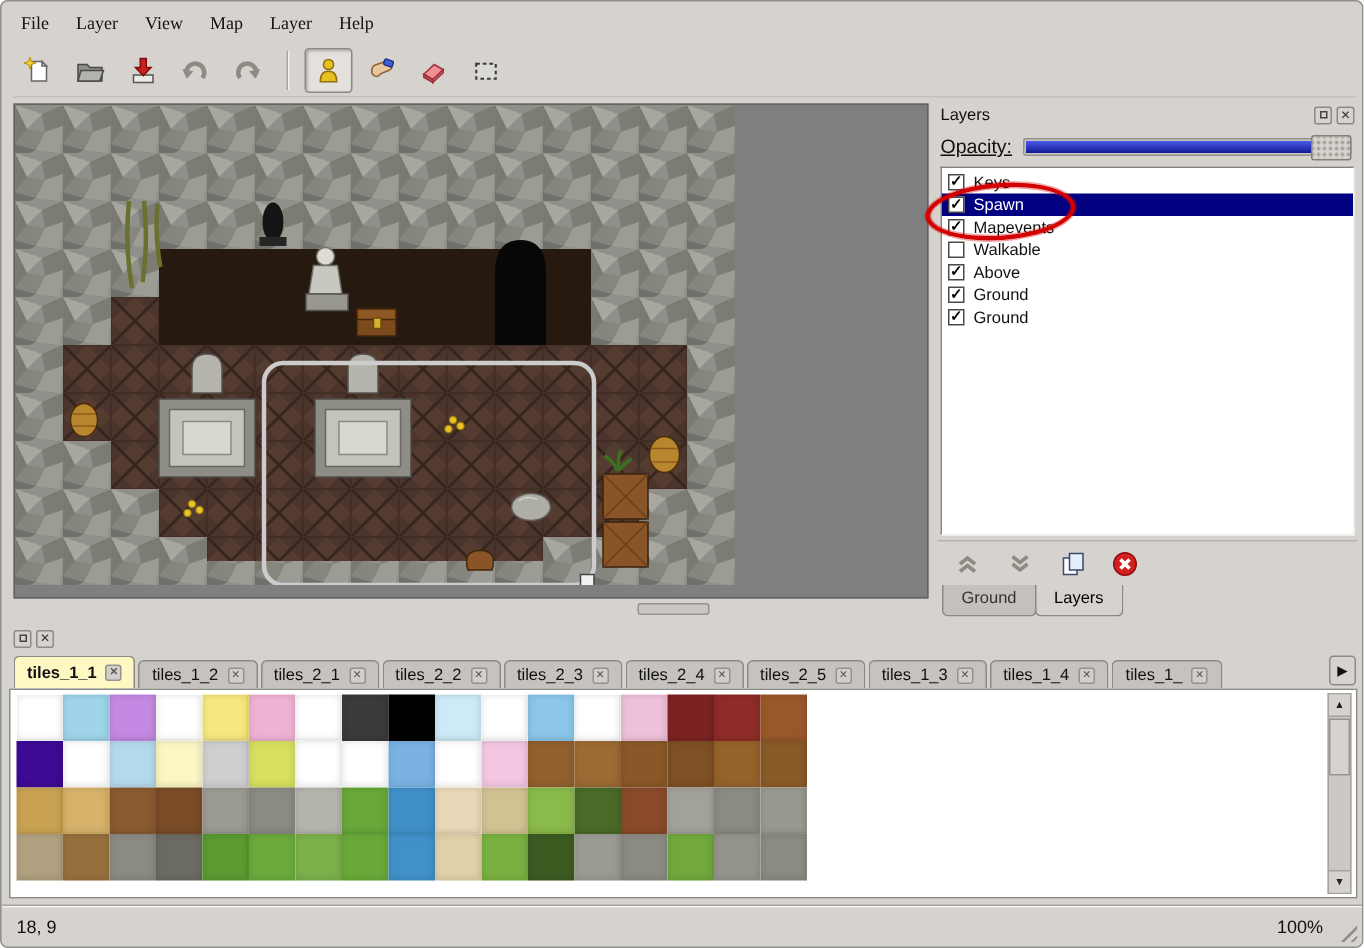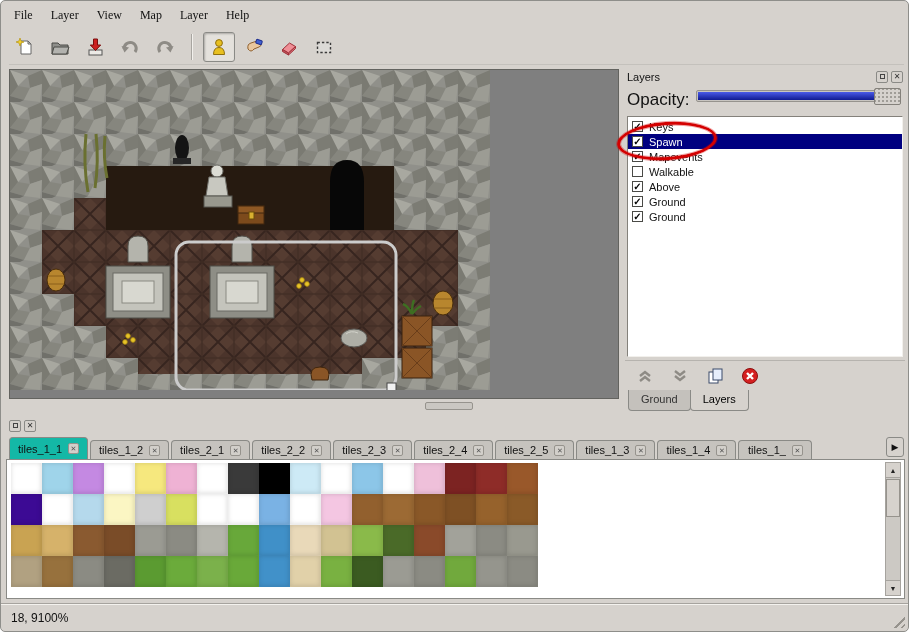--- a/index.html
+++ b/index.html
@@ -22,53 +22,53 @@
   .map-view{position:absolute;left:8px;top:68px;width:610px;height:330px;background:#7f7f7f;border:1px solid #63635f;overflow:hidden;}
   .map-view svg{display:block;}
   .map-hscroll{position:absolute;left:8px;top:400px;width:610px;height:10px;}
   .map-hscroll .thumb{position:absolute;left:416px;top:1px;width:48px;height:8px;background:#cac7c2;border:1px solid #96938d;border-radius:2px;}
   
   .layers-panel{position:absolute;left:624px;top:68px;width:280px;height:342px;display:flex;flex-direction:column;}
   .panel-titlebar{height:16px;display:flex;align-items:center;padding:0 2px;flex:none;}
   .panel-title{flex:1;font-size:11px;}
   .mini-btn{width:12px;height:12px;border:1px solid #8a8a86;background:#d6d2cd;margin-left:3px;font-size:8px;line-height:10px;text-align:center;color:#333;border-radius:2px;}
   .mini-btn .sq{display:block;width:5px;height:5px;border:1px solid #444;margin:2px auto 0;}
-  .opacity-row{display:flex;gap:7px;padding:5px 2px 6px 2px;font-size:17px;flex:none;}
+  .opacity-row{display:flex;align-items:center;gap:7px;padding:5px 2px 6px 2px;font-size:13px;flex:none;text-decoration:underline;}
   .slider{flex:1;position:relative;height:12px;border:1px solid #96938d;background:#c8c5c0;border-radius:2px;margin-right:2px;}
   .slider-fill{position:absolute;left:1px;top:1px;bottom:1px;right:1px;background:linear-gradient(#4a5ae8,#101a90);}
   .slider-handle{position:absolute;right:-1px;top:-3px;width:27px;height:17px;background:#d6d2cd;border:1px solid #84817b;border-radius:2px;
      background-image:radial-gradient(#a09d97 1px,transparent 1.2px);background-size:4px 4px;background-position:2px 2px;}
   .layers-list{flex:1;margin:0 2px 3px 2px;background:#fff;border:1px solid;border-color:#84817b #f2f0ec #f2f0ec #84817b;overflow:hidden;padding-top:2px;}
   .layer-row{height:15px;display:flex;align-items:center;gap:6px;padding:0 4px;font-size:11px;}
   .layer-row.selected{background:#000080;color:#fff;}
   .checkbox{width:11px;height:11px;background:#fff;border:1px solid #4a4a46;font-size:10px;line-height:9px;text-align:center;color:#000;flex:none;font-weight:bold;}
   .layer-actions{height:30px;display:flex;align-items:center;gap:15px;padding:0 10px;flex:none;border-top:1px solid #b6b3ae;}
   .act-btn{width:20px;height:20px;display:flex;align-items:center;justify-content:center;}
   .panel-tabs{height:21px;display:flex;padding-left:3px;flex:none;}
   .ptab{padding:3px 12px 2px;font-size:11px;background:#c4c1bc;border:1px solid #8a8a86;border-top:none;border-radius:0 0 4px 4px;margin-right:-1px;color:#333;}
   .ptab.active{background:#d6d2cd;color:#000;position:relative;}
   
   .annotation{position:absolute;left:616px;top:121px;width:100px;height:38px;border:3px solid #d40000;border-radius:50%;transform:rotate(-4deg);pointer-events:none;box-shadow:0 0 0 1px rgba(212,0,0,.35), inset 0 0 0 1px rgba(212,0,0,.35);}
   
   .tilesets-panel{position:absolute;left:3px;top:417px;width:903px;height:183px;display:flex;flex-direction:column;}
   .ts-tabbar{display:flex;align-items:flex-end;height:25px;padding-left:5px;position:relative;flex:none;overflow:hidden;}
   .ts-tab{display:flex;align-items:center;gap:6px;padding:0 8px;font-size:11px;background:#c6c3be;border:1px solid #8a8a86;border-bottom:none;border-radius:4px 4px 0 0;margin-right:2px;height:19px;min-width:74px;justify-content:center;white-space:nowrap;flex:none;}
-  .ts-tab.active{background:#14b8a6;height:22px;}
+  .ts-tab.active{background:#fef9c3;height:22px;font-weight:bold;}
   .tab-close{width:11px;height:11px;border:1px solid #96938d;background:#d2cfca;font-size:7px;line-height:9px;text-align:center;color:#555;border-radius:2px;flex:none;}
   .tab-scroll-right{position:absolute;right:3px;bottom:2px;width:18px;height:20px;background:#d6d2cd;border:1px solid #8a8a86;border-radius:3px;text-align:center;font-size:9px;line-height:18px;color:#111;}
   .ts-content{flex:1;position:relative;background:#fff;border:1px solid #8a8a86;margin:0 2px 2px 2px;overflow:hidden;}
   .tile-grid{position:absolute;left:4px;top:3px;display:grid;grid-template-columns:repeat(17,31px);grid-auto-rows:31px;}
   .tile{box-shadow:inset 0 0 5px rgba(0,0,0,.14);border-right:1px solid rgba(0,0,0,.07);border-bottom:1px solid rgba(0,0,0,.07);}
   .vscroll{position:absolute;right:3px;top:2px;bottom:2px;width:16px;background:#ccc9c4;border:1px solid #a6a39e;}
   .vs-btn{position:absolute;left:0;right:0;height:15px;background:#d6d2cd;text-align:center;font-size:7px;line-height:15px;color:#222;}
   .vs-up{top:0;border-bottom:1px solid #a6a39e;}
   .vs-down{bottom:0;border-top:1px solid #a6a39e;}
   .vs-thumb{position:absolute;left:0;right:0;top:16px;height:38px;background:#d6d2cd;border:1px solid #96938d;}
   
-  .statusbar{position:absolute;left:0;right:0;bottom:0;height:28px;border-top:1px solid #a6a39e;box-shadow:inset 0 1px 0 #f4f2ee;display:flex;align-items:center;justify-content:flex-start;padding:0 26px 0 10px;font-size:12px;}
+  .statusbar{position:absolute;left:0;right:0;bottom:0;height:28px;border-top:1px solid #a6a39e;box-shadow:inset 0 1px 0 #f4f2ee;display:flex;align-items:center;justify-content:space-between;padding:0 26px 0 10px;font-size:12px;}
   .grip{position:absolute;right:3px;bottom:3px;width:14px;height:14px;
      background:repeating-linear-gradient(135deg,transparent 0,transparent 3px,#96938d 3px,#96938d 4.5px);
      clip-path:polygon(100% 0,100% 100%,0 100%);}
 </style>
 </head>
 <body>
 
 <div class="window">
 
   <div class="menubar">

